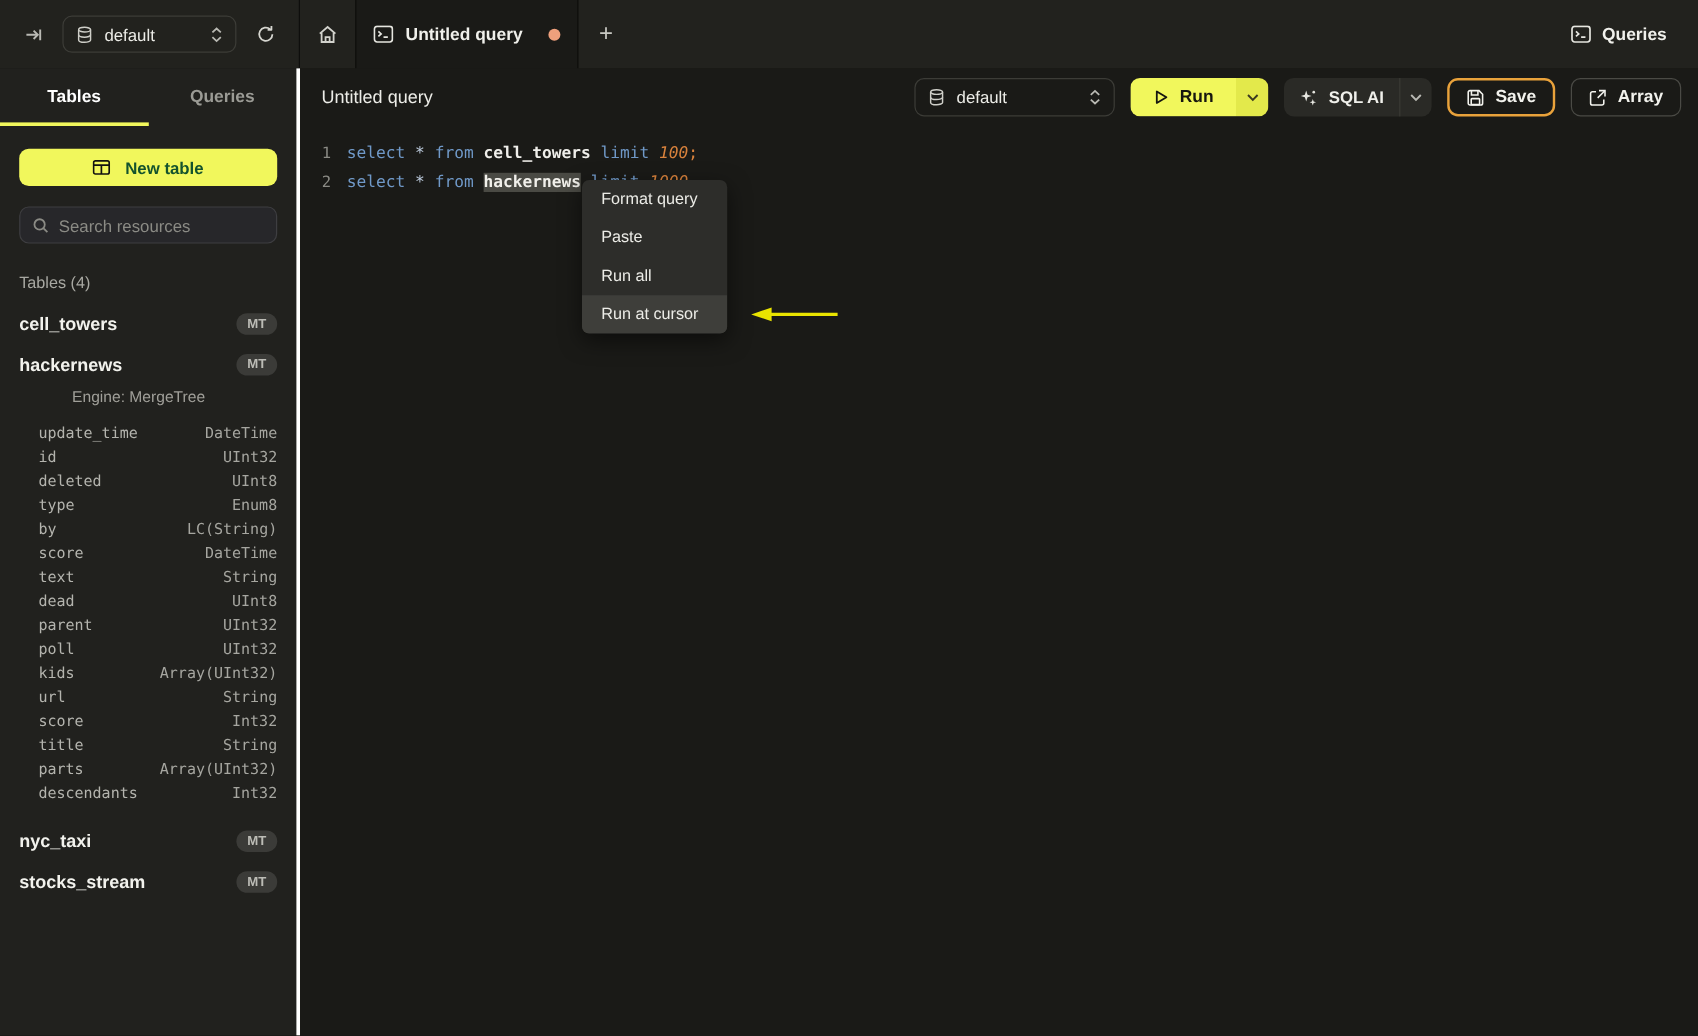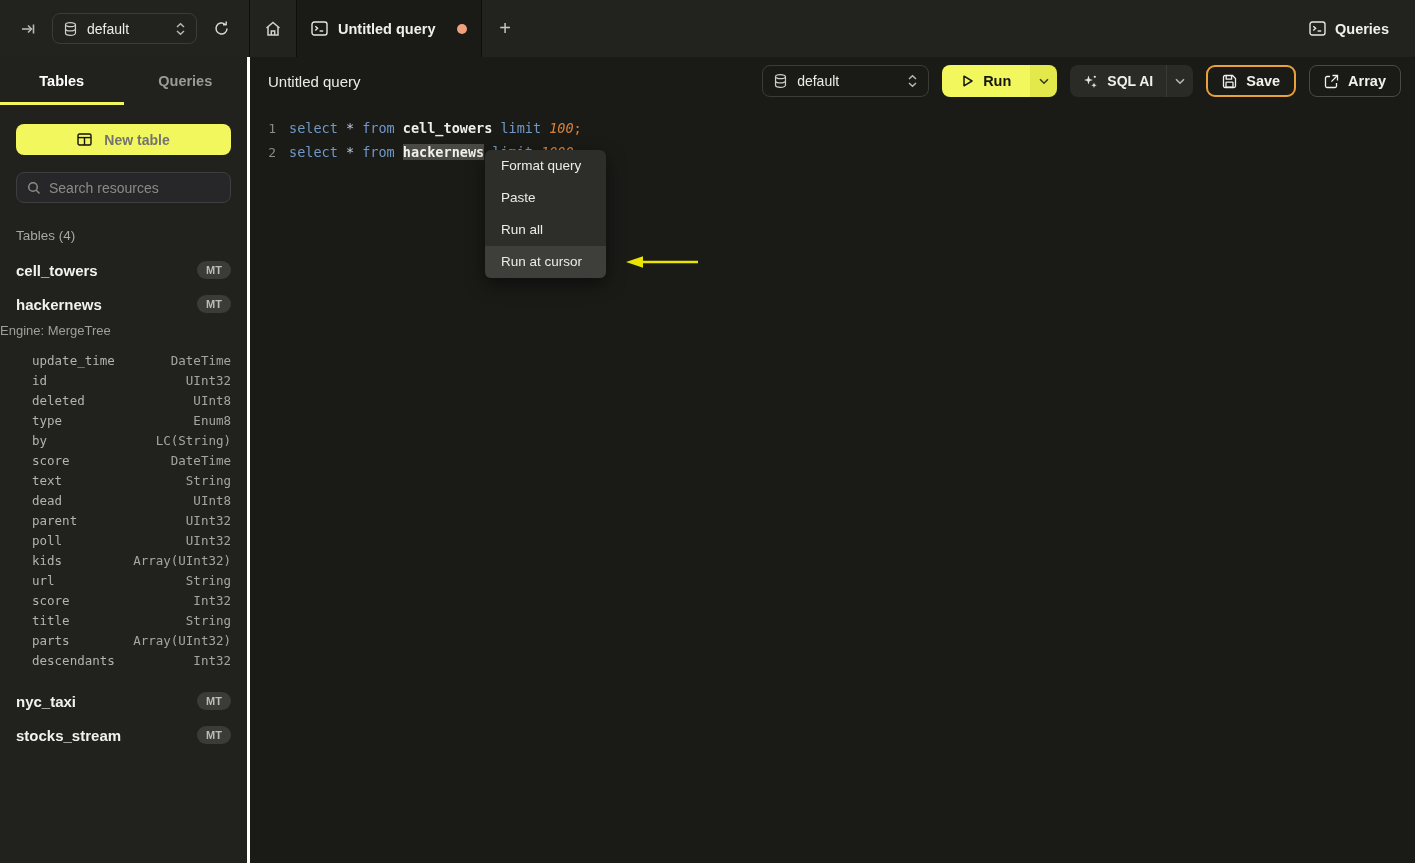--- a/index.html
+++ b/index.html
@@ -29,30 +29,30 @@
 
   
   .content { flex:1; display:flex; min-height:0; }
 
   
   .sidebar { width:250px; background:#21211e; border-right:3px solid #ffffff; display:flex; flex-direction:column; }
   .side-tabs { height:48px; display:flex; flex:0 0 auto; }
   .side-tab { flex:1; display:flex; align-items:center; justify-content:center; font-size:14.5px; font-weight:600; color:#9b9b95; cursor:pointer; position:relative; }
   .side-tab.active { color:#ffffff; }
   .side-tab.active::after { content:""; position:absolute; left:0; right:0; bottom:0; height:3px; background:#f1f75c; }
-  .new-table-btn { margin:19px 16px 0 16px; height:31px; background:#f1f75c; border-radius:8px; display:flex; align-items:center; justify-content:center; gap:12px; color:#737373; font-weight:600; font-size:14px; cursor:pointer; flex:0 0 auto; }
+  .new-table-btn { margin:19px 16px 0 16px; height:31px; background:#f1f75c; border-radius:8px; display:flex; align-items:center; justify-content:center; gap:12px; color:#14532d; font-weight:600; font-size:14px; cursor:pointer; flex:0 0 auto; }
   .search-box { margin:17px 16px 0 16px; height:31px; background:#27272a; border:1px solid #3e3e41; border-radius:8px; display:flex; align-items:center; gap:8px; padding:0 10px; flex:0 0 auto; }
   .search-box input { background:transparent; border:none; outline:none; color:#d8d8d2; font-family:"Liberation Sans",sans-serif; font-size:14px; width:100%; }
   .search-box input::placeholder { color:#8b8b85; }
   .section-label { margin:25px 16px 0 16px; color:#a8a8a2; font-size:13.5px; flex:0 0 auto; }
   .tables-list { margin-top:10px; overflow:hidden; }
   .table-row { height:34px; display:flex; align-items:center; justify-content:space-between; padding:0 16px; cursor:pointer; }
   .table-name { font-size:15px; font-weight:600; color:#f2f2ed; }
   .badge { background:#3b3b38; color:#bcbcb6; font-size:11px; font-weight:600; padding:3px 9px; border-radius:10px; }
-  .engine-line { padding:2px 16px 10px 0; color:#a09f99; font-size:13px; }
+  .engine-line { padding:2px 16px 10px 0; color:#a09f99; font-size:13px;text-align:center; }
   .cols { padding:2px 0 14px 0; }
   .col-row { display:flex; justify-content:space-between; padding:0 16px 0 32px; height:20px; align-items:center; font-family:"DejaVu Sans Mono", monospace; font-size:12.5px; }
   .col-name { color:#b4b4ae; }
   .col-type { color:#a6a6a0; }
 
   
   .main { flex:1; position:relative; background:#1a1a17; min-width:0; }
   .main-toolbar { height:48px; display:flex; align-items:center; padding:0 14px 0 18px; }
   .doc-title { font-size:15px; color:#ecece7; }
   .tb-right { margin-left:auto; display:flex; align-items:center; gap:13px; }

